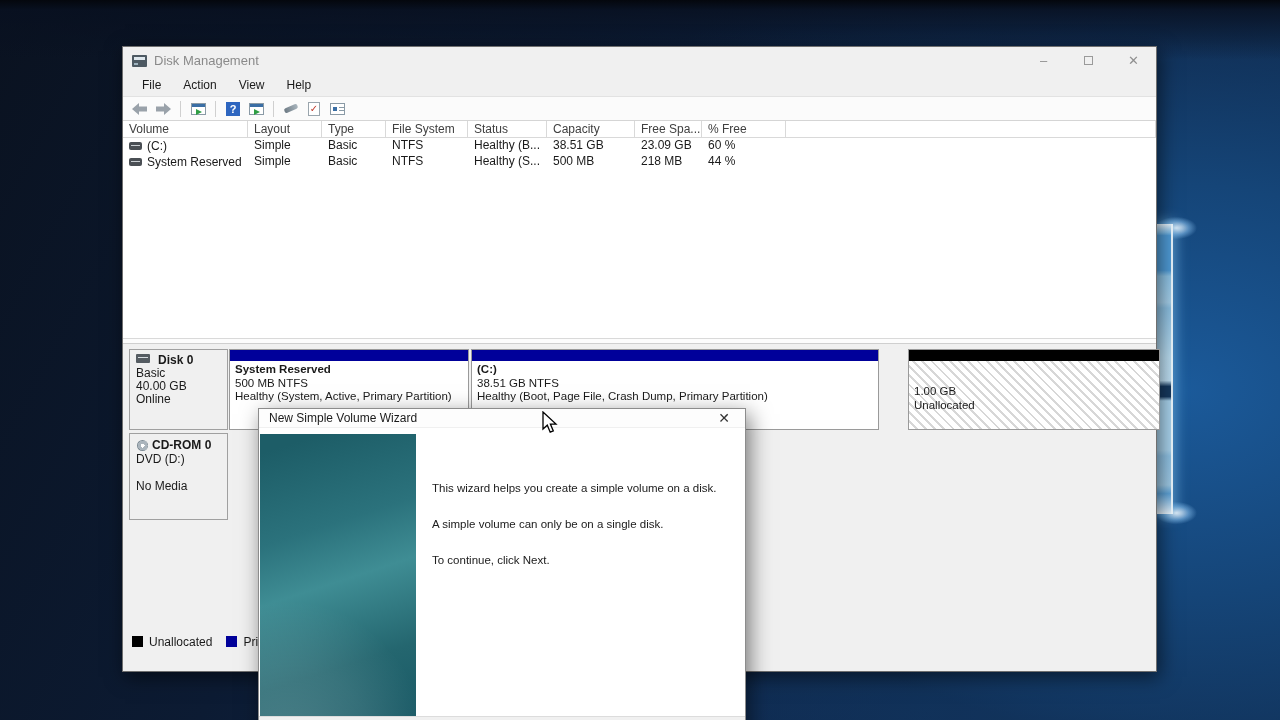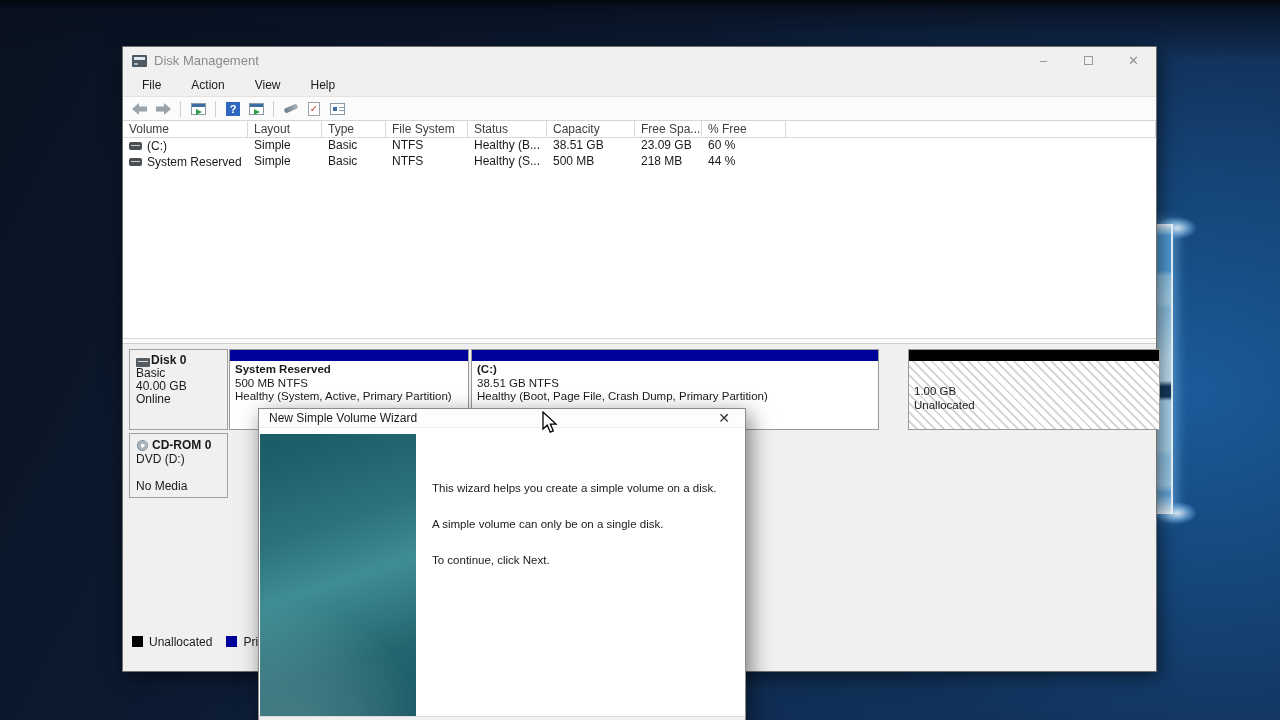--- a/index.html
+++ b/index.html
@@ -38,21 +38,21 @@
   .app-icon { width:15px; height:12px; position:relative; background:#4e5a63; border-radius:1px; margin-right:7px; }
   .app-icon::before { content:""; position:absolute; left:2px; top:2px; right:2px; height:3px; background:#dfe8ee; }
   .app-icon::after { content:""; position:absolute; left:2px; bottom:2px; width:4px; height:2px; background:#9fb3bf; }
   .title-text { color:#8a8a8a; font-size:13px; }
   .win-controls { margin-left:auto; display:flex; height:100%; }
   .win-btn { width:45px; height:100%; display:flex; align-items:center; justify-content:center;
     color:#8f8f8f; font-size:13px; }
   .win-btn .box { width:9px; height:9px; border:1px solid #9a9a9a; }
 
   .menubar { position:absolute; left:0; top:27px; right:0; height:22px; background:#f0f0f0;
-    display:flex; align-items:center; padding-left:10px; gap:12px; }
+    display:flex; align-items:center; padding-left:10px; gap:4px; }
   .menu-item { padding:2px 9px; color:#1a1a1a; }
 
   .toolbar { position:absolute; left:0; top:49px; right:0; height:25px; background:#fbfbfb;
     border-top:1px solid #e2e2e2; border-bottom:1px solid #d5d5d5;
     display:flex; align-items:center; padding-left:8px; gap:5px; }
   .tb-sep { width:1px; height:16px; background:#d0d0d0; margin:0 3px; }
   .tb-ico { width:18px; height:17px; display:flex; align-items:center; justify-content:center; }
   .mini-win { width:15px; height:12px; border:1px solid #8a9aa6; background:#fff; position:relative; }
   .mini-win::before { content:""; position:absolute; left:0; top:0; right:0; height:3px; background:#3a6ea5; }
   .mini-win::after { content:""; position:absolute; left:4px; top:5px;
@@ -81,28 +81,28 @@
   .hdd-ico { flex:0 0 13px; width:13px; height:8px; background:#4a4f54; border-radius:2px; position:relative; }
   .hdd-ico::after { content:""; position:absolute; left:2px; top:3px; right:2px; height:1px; background:#c9ced2; }
 
   
   .splitter { position:absolute; left:0; top:292px; right:0; height:5px; background:#fcfcfc;
     border-bottom:1px solid #cfcfcf; }
   .graph-area { position:absolute; left:0; top:297px; right:0; bottom:0; background:#f0f0f0; }
 
   .disk-label { position:absolute; left:6px; top:5px; width:99px; height:81px;
     background:#f0f0f0; border:1px solid #a0a0a0; padding:4px 6px; line-height:13px; }
-  .disk-label .dl-name { font-weight:bold; display:flex; align-items:flex-end; gap:1px; }
+  .disk-label .dl-name { font-weight:bold; display:flex; align-items:flex-start; gap:8px; }
   .drive-ico { width:14px; height:9px; background:#555c62; border-radius:1px; position:relative; }
   .drive-ico::after { content:""; position:absolute; left:2px; top:3px; right:2px; height:1px; background:#d7dde1; }
   .cd-ico { width:13px; height:11px; position:relative; }
   .cd-ico::before { content:""; position:absolute; left:1px; top:0; width:11px; height:11px;
     border-radius:50%; background:radial-gradient(circle, #fff 0 2px, #aab4bc 2px 5px, #7c8a94 5px); }
 
-  .cdrom-label { position:absolute; left:6px; top:89px; width:99px; height:65px;
+  .cdrom-label { position:absolute; left:6px; top:89px; width:99px; height:87px;
     background:#f0f0f0; border:1px solid #a0a0a0; padding:4px 6px; line-height:14px; }
   .cdrom-label .dl-name { font-weight:bold; display:flex; align-items:center; gap:3px; }
   .no-media { margin-top:13px; }
 
   .partition { position:absolute; top:5px; height:81px; background:#fff; border:1px solid #9a9a9a; }
   .part-head { height:11px; width:100%; }
   .part-body { padding:2px 0 0 5px; line-height:13.5px; font-size:11.5px; white-space:nowrap; overflow:hidden; }
   .part-name { font-weight:bold; }
   .partition.unalloc { background:
       repeating-linear-gradient(45deg, #ffffff 0 4.5px, #d7d7d7 4.5px 6.5px); }

